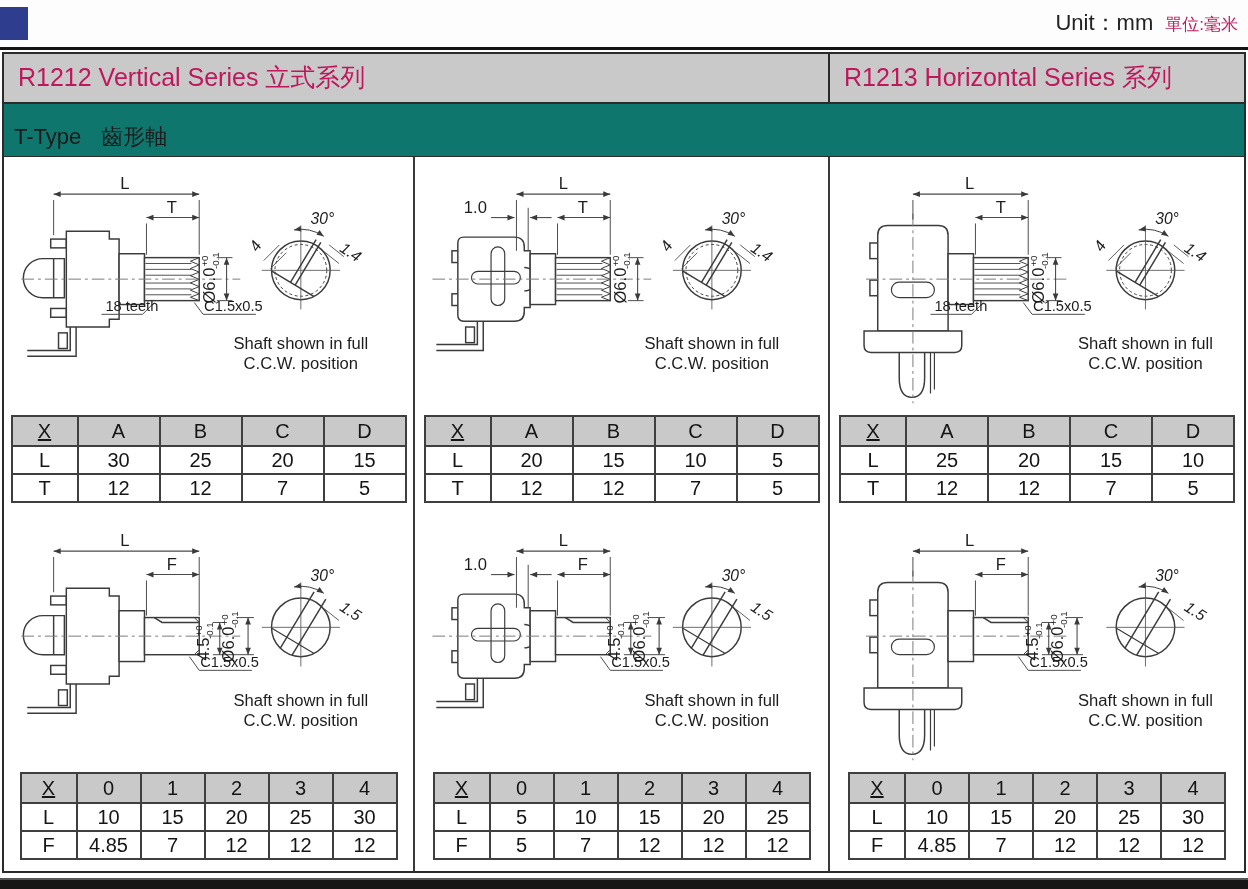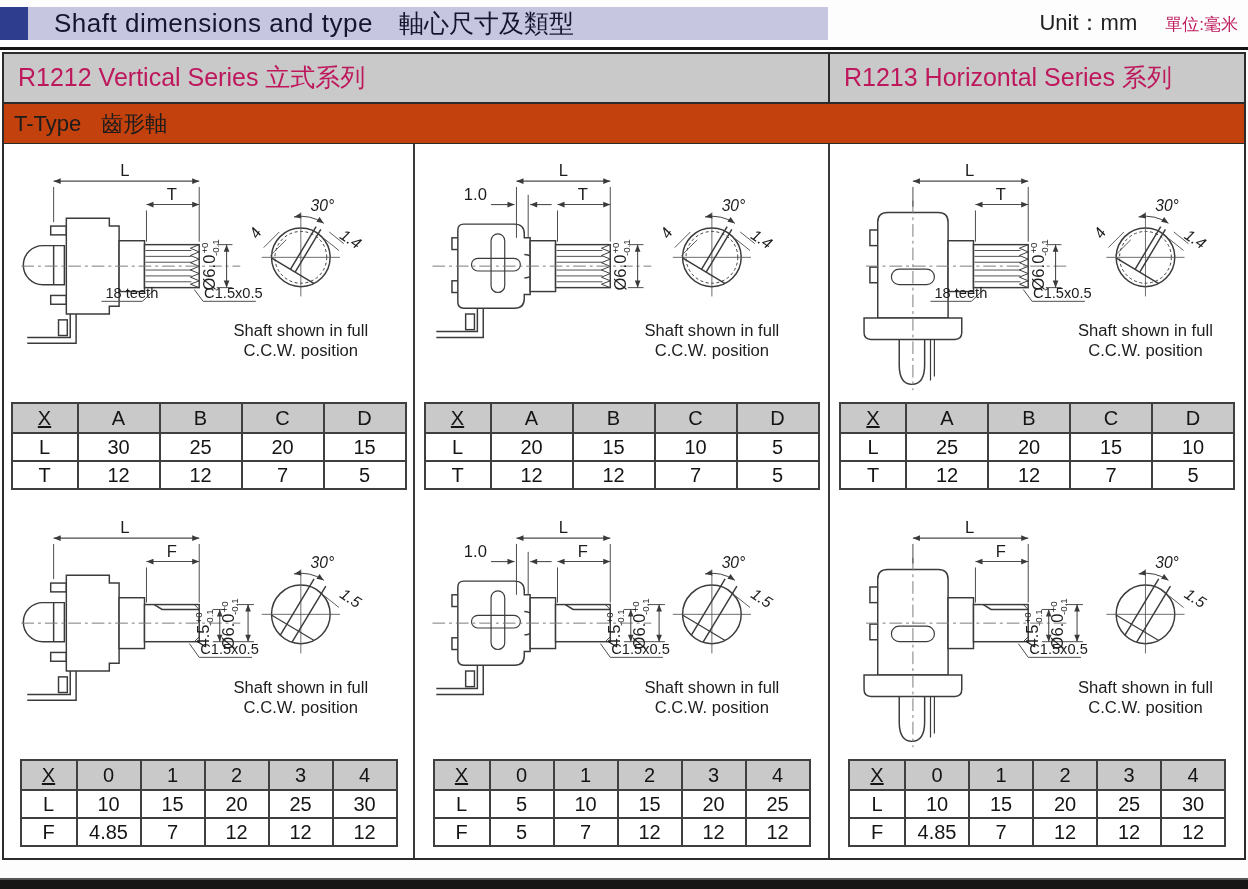--- a/index.html
+++ b/index.html
@@ -5,33 +5,33 @@
   html,body { margin:0; padding:0; background:#ffffff; }
   body { width:1248px; height:889px; font-family:"Liberation Sans", sans-serif; color:#1c1c1c; }
   .page { position:relative; width:1248px; height:889px; background:#fdfdfd; overflow:hidden; }
 
   
   .topbar { height:40px; display:flex; align-items:center; padding-top:3px; }
   .blue-block { width:28px; height:33px; background:#2e3d8e; flex:0 0 auto; }
   .lav-strip { width:774px; height:33px; background:#c6c6e0; display:flex; align-items:center; gap:26px; padding-left:26px; flex:0 0 auto; }
   .title-en { font-size:26px; color:#15152e; letter-spacing:0.5px; }
   .title-zh { font-size:25px; color:#15152e; }
-  .unit-wrap { margin-left:auto; margin-right:10px; display:flex; align-items:baseline; gap:28px; }
+  .unit-wrap { margin-left:auto; margin-right:10px; display:flex; align-items:baseline; gap:12px; }
   .unit-en { font-size:22px; color:#222; }
   .unit-zh { font-size:17px; color:#be185d; }
   .toprule { height:3px; background:#141414; margin:4px 0 2px 0; }
 
   
   .frame { margin:0 2px; border:2px solid #2b2b2b; background:#fff; }
 
   .series { display:grid; grid-template-columns:826px 1fr; background:#c9c9c9; border-bottom:2px solid #2b2b2b; }
   .series-cell { padding:7px 14px 8px 14px; font-size:25px; color:#be185d; }
   .series-cell.left { border-right:2px solid #2b2b2b; }
 
-  .typerow { display:flex; align-items:center; gap:20px; padding:5px 10px 4px 10px; font-size:22px; background:#c2410c; border-bottom:1px solid #2b2b2b; }
+  .typerow { display:flex; align-items:center; gap:20px; padding:18px 10px 4px 10px; font-size:22px; background:#0f766e; border-bottom:1px solid #2b2b2b; }
   .typerow.second { border-top:1px solid #2b2b2b; }
 
   .cols { display:grid; grid-template-columns:411px 415px 1fr; }
   .col { background:#fff; padding-bottom:5px; }
   .col.div { border-right:2px solid #3a3a3a; }
 
   svg.draw { display:block; width:100%; height:256px; }
 
   
   table.spec { border-collapse:collapse; margin:2px auto 6px auto; }
@@ -137,24 +137,20 @@
       <path d="M-7,-41.4 A42,42 0 0 1 23.5,-34.8" stroke-width="1" marker-start="url(#ma)" marker-end="url(#ma)"></path>
       <line x1="24" y1="-19" x2="39" y2="-7" stroke-width="1" stroke="#5a5a5a"></line>
     </g>
   </defs>
 </svg>
 
 <div class="page">
 
   <div class="topbar">
     <div class="blue-block"></div>
-    <div class="lav-strip">
-      <span class="title-en">Shaft dimensions and type</span>
-      <span class="title-zh">軸心尺寸及類型</span>
-    </div>
     <div class="unit-wrap">
       <span class="unit-en">Unit：mm</span>
       <span class="unit-zh">單位:毫米</span>
     </div>
   </div>
   <div class="toprule"></div>
 
   <div class="frame">
 
     <div class="series">

